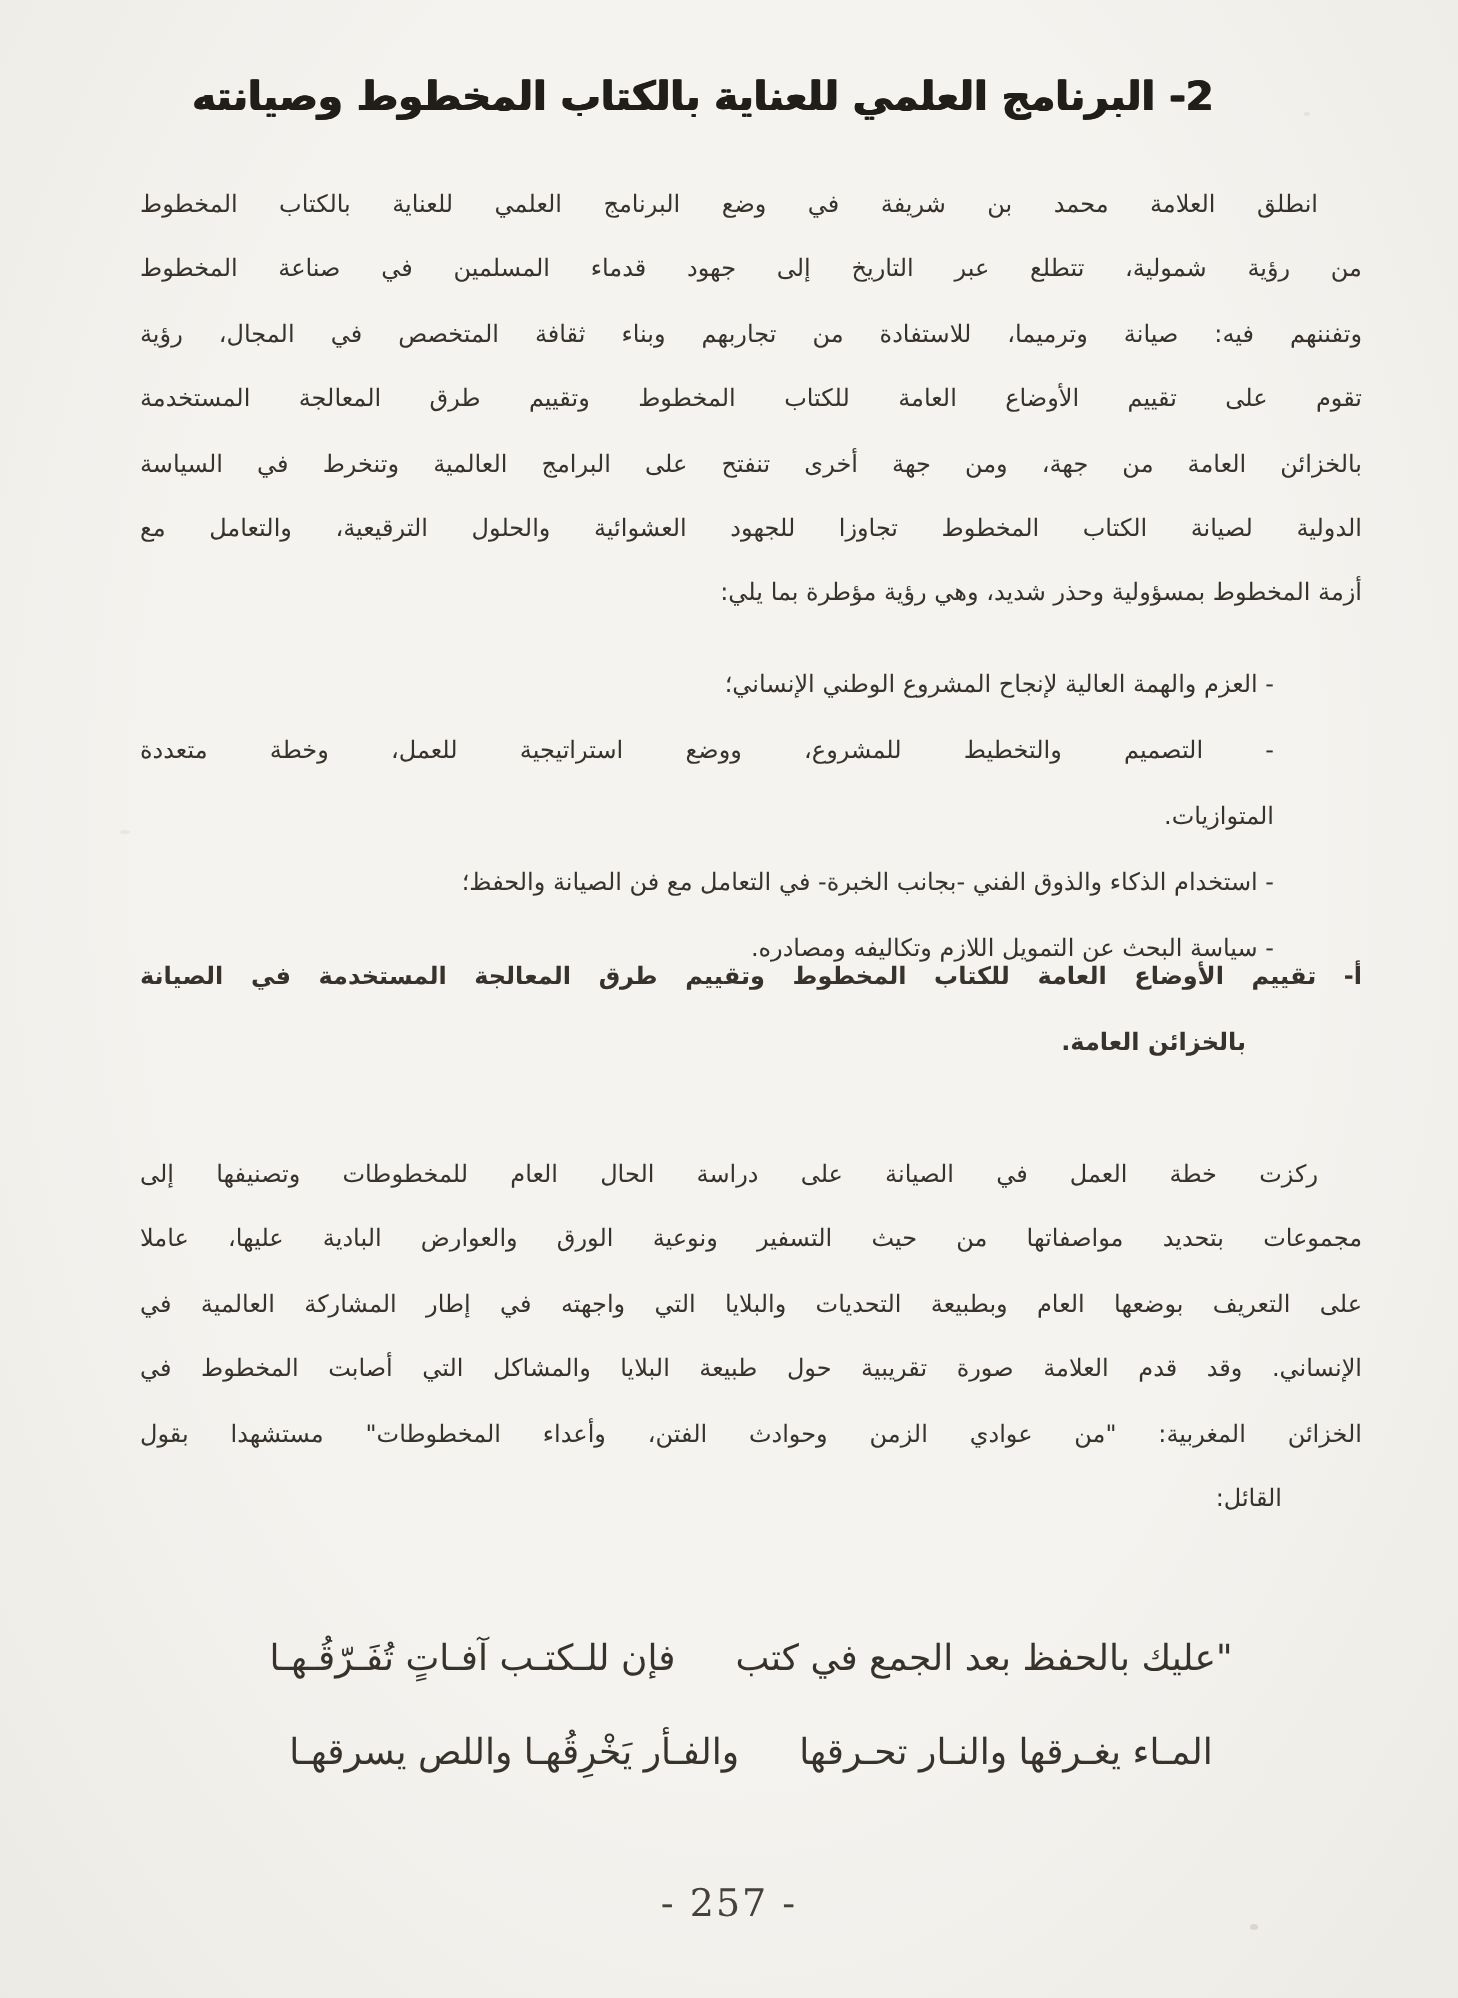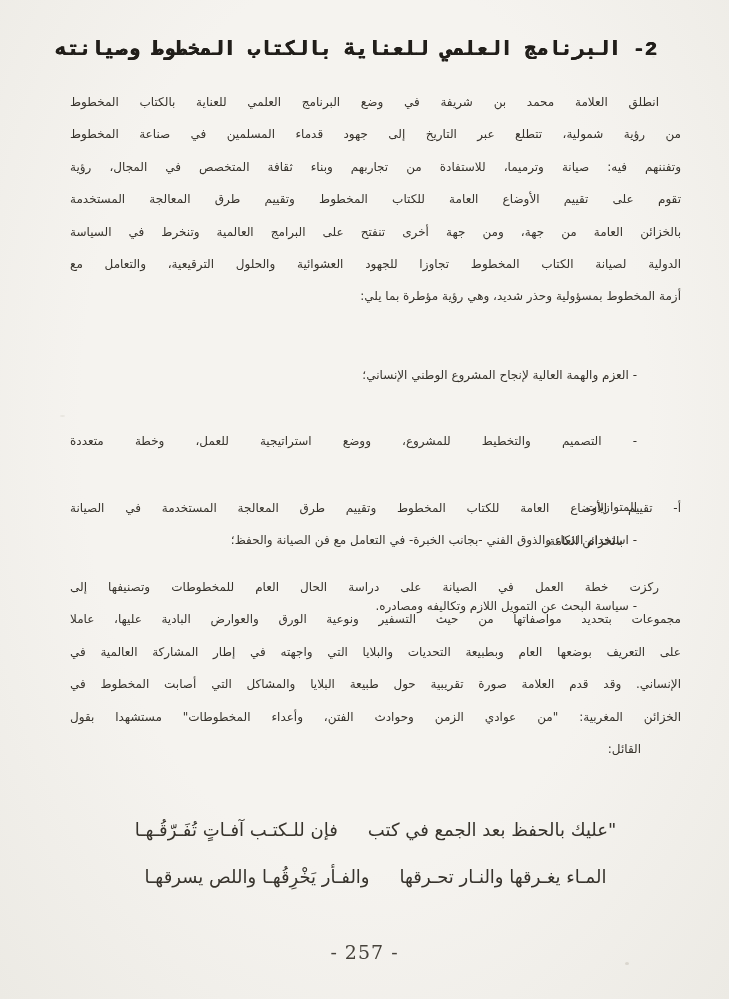--- a/index.html
+++ b/index.html
@@ -13,42 +13,41 @@
     background-image: radial-gradient(ellipse at 50% 42%, #f5f3ef 55%, #eceae4 100%);
     overflow: hidden;
     direction: rtl;
     color: var(--ink, #37332c);
   }
 
   .block { position: absolute; right: 48px; left: 70px; }
 
   .heading {
     top: 36px;
-    text-align: right;
+    text-align: center;
     transform: translateX(-24px); 
     font-size: 20px;
     font-weight: 900;
     color: var(--heading-ink, #211e1a);
     letter-spacing: 0.2px;
     text-shadow: 0.4px 0 0 var(--heading-ink, #211e1a), -0.4px 0 0 var(--heading-ink, #211e1a);
-    font-family: Liberation Mono, monospace;
   }
 
   .bodytext { font-size: 12px; line-height: 32.4px; }
 
   .jline { text-align: justify; text-align-last: justify; text-justify: inter-word; white-space: nowrap0; }
   .rline { text-align: right; }
   .indent1 { padding-right: 22px; }
 
   .para1 { top: 86px; }
   .bullets { top: 326px; line-height: 33px; }
-  .bullet-indent { padding-right: 44px; margin-top: 33px; }
+  .bullet-indent { padding-right: 44px; }
   .gap-before { margin-top: 0; }
 
-  .section-a { top: 492px; line-height: 33px; }
+  .section-a { top: 472px; line-height: 33px; font-weight: bold; }
   .section-a-cont { padding-right: 58px; }
 
   .para2 { top: 571px; }
   .qaail-indent { padding-right: 40px; }
 
   .poem { top: 806px; line-height: 47px; font-size: 18px; }
   .poem-line { display: flex; justify-content: center; gap: 30px; }
   .hemistich { white-space: nowrap; }
 
   .page-number {

